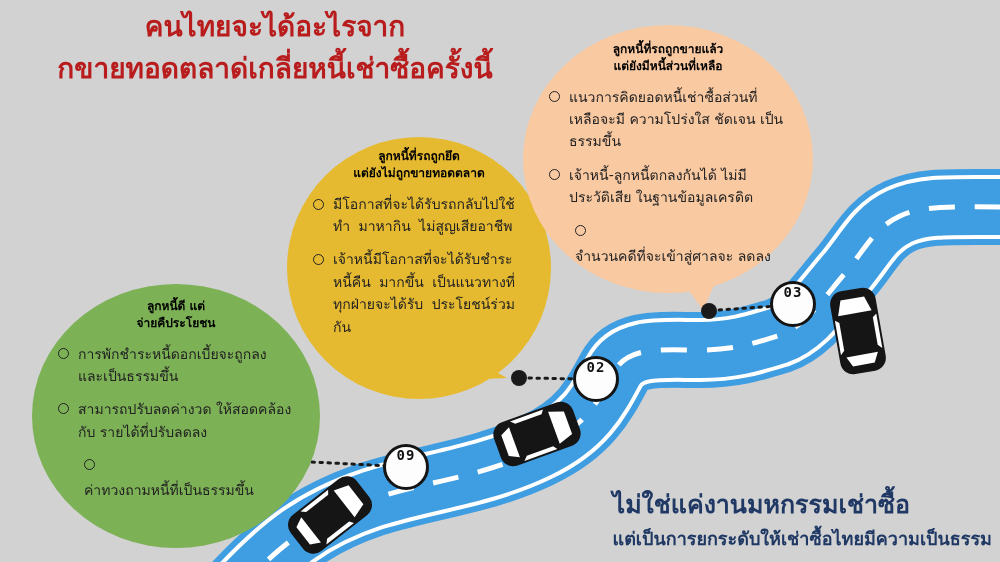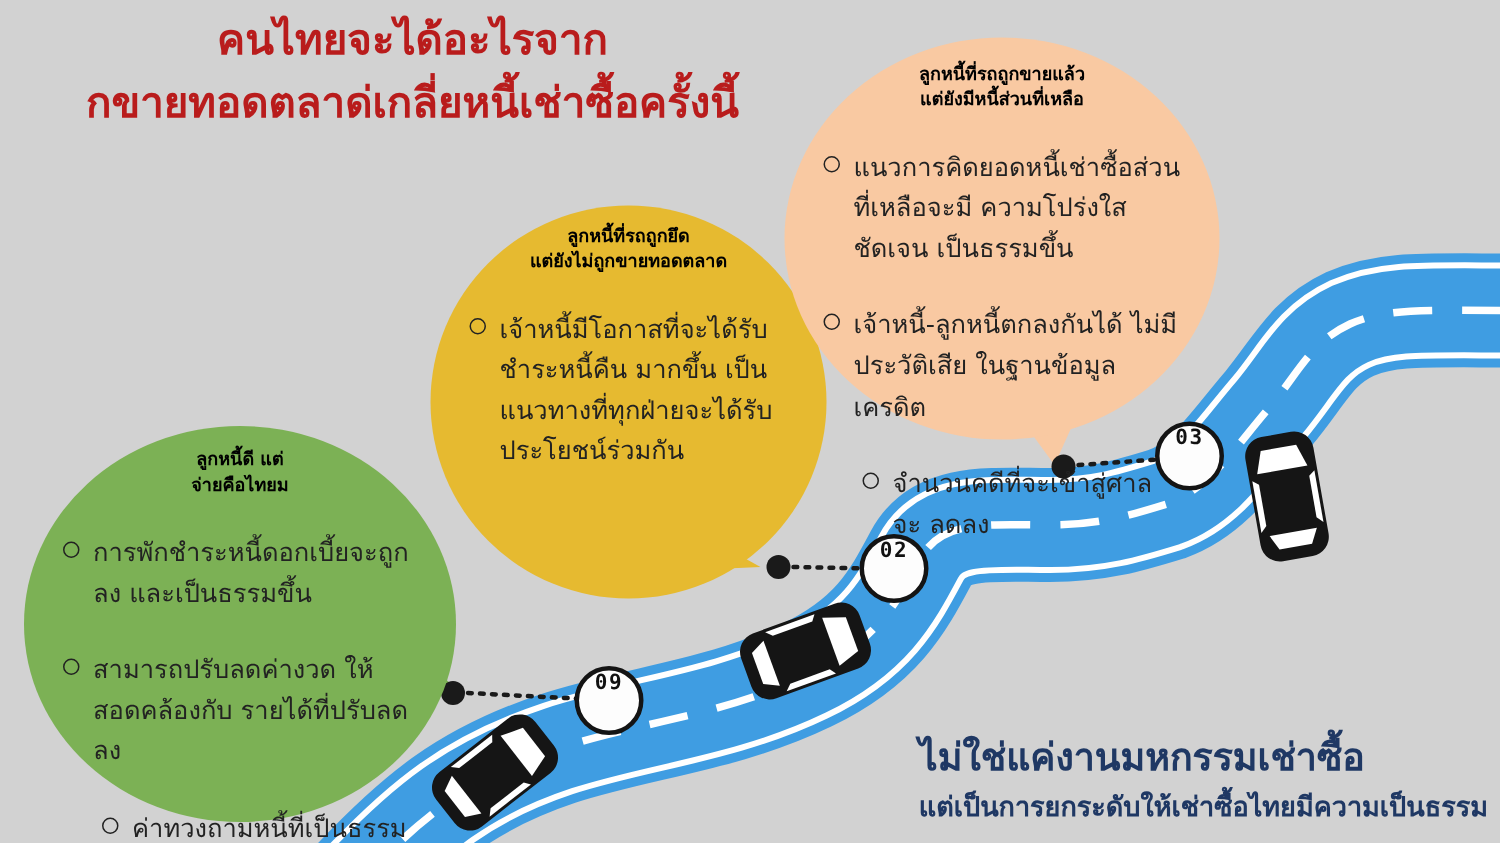--- a/index.html
+++ b/index.html
@@ -27,29 +27,29 @@
   
   .bubble{
     position:absolute; border-radius:50%; z-index:2; box-sizing:border-box;
   }
   .bubble .inner{padding:14px 26px 0 26px;}
   .bubble h3{
     margin:0 0 8px 0; text-align:center;
     color:#000000; font-size:12px; line-height:1.4; font-weight:bold;
   }
   .point{
-    display:flex; gap:9px; margin-top:24px;
-    font-size:17px; line-height:1.6; color:#222;
+    display:flex; gap:9px; margin-top:11px;
+    font-size:14px; line-height:1.6; color:#222;
   }
   .point .marker{
     flex:0 0 auto; width:9px; height:9px; margin-top:5px;
     border:1.6px solid #222; border-radius:50%; background:transparent;
   }
-  .point.indent{margin-left:26px;}
-  #bubble-1{left:16px;  top:284px; width:288px; height:264px;}
+  .point.indent{margin-left:26px;flex-direction:column;}
+  #bubble-1{left:32px;  top:284px; width:288px; height:264px;}
   #bubble-2{left:287px; top:137px; width:264px; height:262px;}
   #bubble-3{left:523px; top:25px;  width:290px; height:268px;}
   #bubble-2 .inner{padding-top:12px;}
   #bubble-3 .inner{padding-top:16px;}
 
   
   .milestone{
     position:absolute; width:46px; height:46px; z-index:3; box-sizing:border-box;
     background:#fdfdfd; border:3px solid #141414; border-radius:50%;
     display:flex; align-items:flex-start; justify-content:center;
@@ -107,43 +107,47 @@
 
   <div class="headline">
     <div>คนไทยจะได้อะไรจาก</div>
     <div>กขายทอดตลาด่เกลี่ยหนี้เช่าซื้อครั้งนี้</div>
   </div>
 
   <div class="bubble" id="bubble-1" style="background-color: rgb(124, 177, 85);">
     <div class="inner">
       <h3>
         <span>ลูกหนี้ดี แต่</span><br>
-        <span>จ่ายคือไทยม</span>
+        <span>จ่ายคืประโยชน</span>
       </h3>
       <div class="point">
         <span class="marker"></span>
         <span>การพักชำระหนี้ดอกเบี้ยจะถูกลง และเป็นธรรมขึ้น</span>
       </div>
       <div class="point">
         <span class="marker"></span>
         <span>สามารถปรับลดค่างวด ให้สอดคล้องกับ รายได้ที่ปรับลดลง</span>
       </div>
       <div class="point indent">
         <span class="marker"></span>
         <span>ค่าทวงถามหนี้ที่เป็นธรรมขึ้น</span>
       </div>
     </div>
   </div>
 
-  <div class="bubble" id="bubble-2" style="background-color: rgb(230, 186, 48);">
+  <div class="bubble" id="bubble-2" style="background-color: rgb(230, 186, 48); font-family: Liberation Mono, monospace;">
     <div class="inner">
       <h3>
         <span>ลูกหนี้ที่รถถูกยึด</span><br>
         <span>แต่ยังไม่ถูกขายทอดตลาด</span>
       </h3>
+      <div class="point">
+        <span class="marker"></span>
+        <span>มีโอกาสที่จะได้รับรถกลับไปใช้ทำ มาหากิน ไม่สูญเสียอาชีพ</span>
+      </div>
       <div class="point">
         <span class="marker"></span>
         <span>เจ้าหนี้มีโอกาสที่จะได้รับชำระหนี้คืน มากขึ้น เป็นแนวทางที่ทุกฝ่ายจะได้รับ ประโยชน์ร่วมกัน</span>
       </div>
     </div>
   </div>
 
   <div class="bubble" id="bubble-3" style="background-color: rgb(249, 201, 162);">
     <div class="inner">
       <h3>

